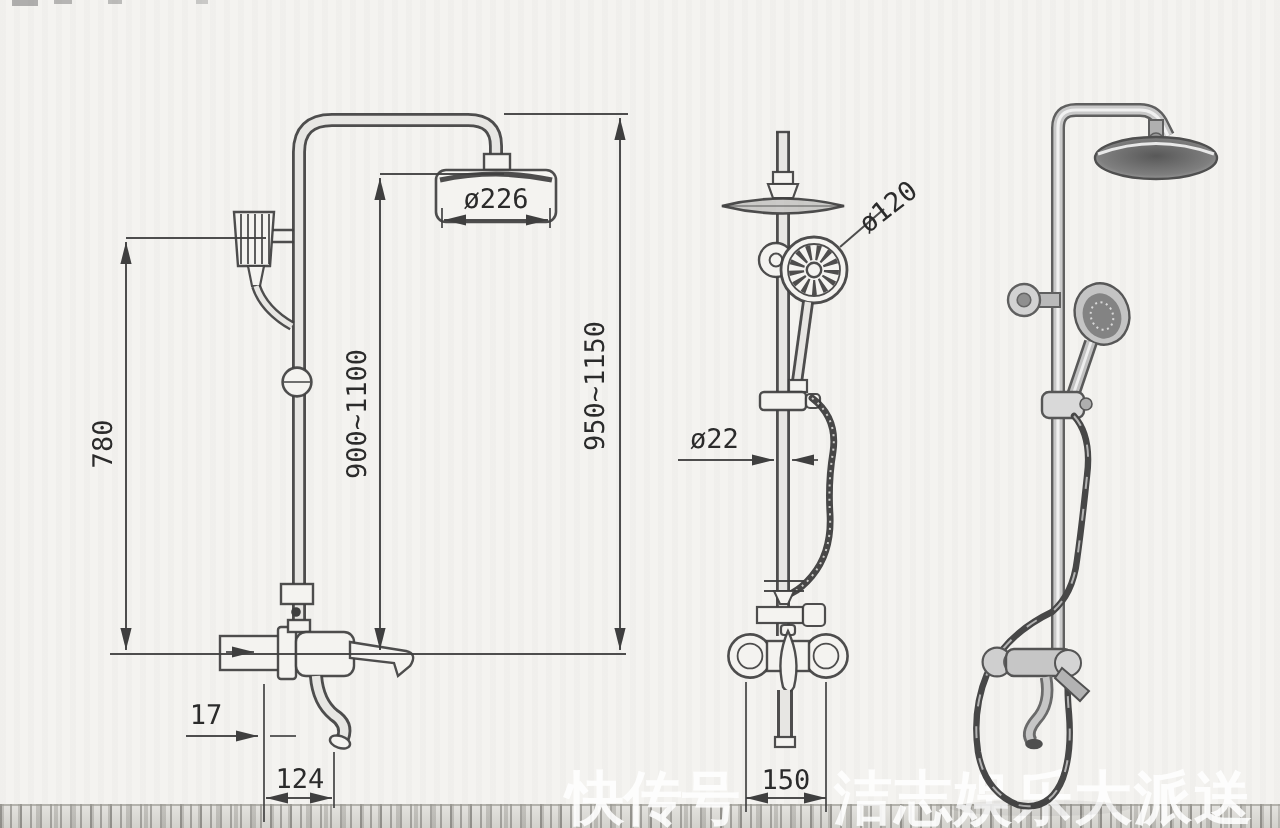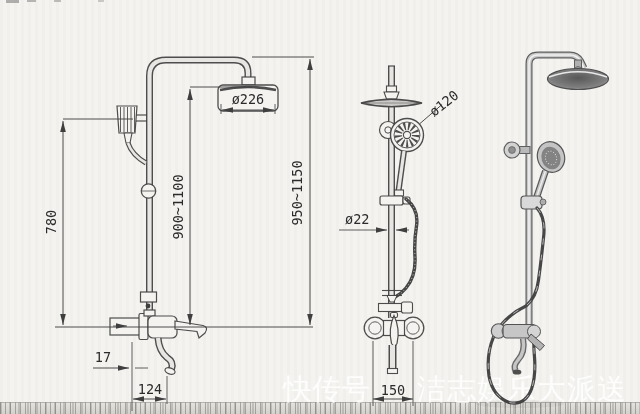--- a/index.html
+++ b/index.html
@@ -12,21 +12,21 @@
   .floor{
     position:absolute;left:0;right:0;bottom:0;height:11px;z-index:0;
     background:
       repeating-linear-gradient(90deg, rgba(95,93,88,.45) 0 1px, transparent 1px 5px),
       repeating-linear-gradient(90deg, rgba(120,118,112,.30) 0 2px, transparent 2px 9px),
       linear-gradient(#e3e2de,#d2d1cc);
     border-top:1px solid rgba(160,158,152,.6);
   }
   .watermark{position:absolute;top:374px;left:0;width:640px;height:34px;z-index:1;pointer-events:none;}
   .watermark span{
-    position:absolute;top:0;font-size:29px;line-height:31px;font-weight:400;
+    position:absolute;top:10px;font-size:29px;line-height:31px;font-weight:700;
     color:#ffffff;opacity:.88;font-family:"DejaVu Sans", sans-serif;white-space:nowrap;
   }
   .wm-left{left:283px;letter-spacing:0px;}
   .wm-right{left:417px;letter-spacing:1px;}
   svg.diagram{position:absolute;left:0;top:0;z-index:2;}
   .dimtxt{font-family:"DejaVu Sans Mono", monospace;font-size:13.5px;fill:#2b2b2b;}
 </style>
 </head>
 <body>
 

